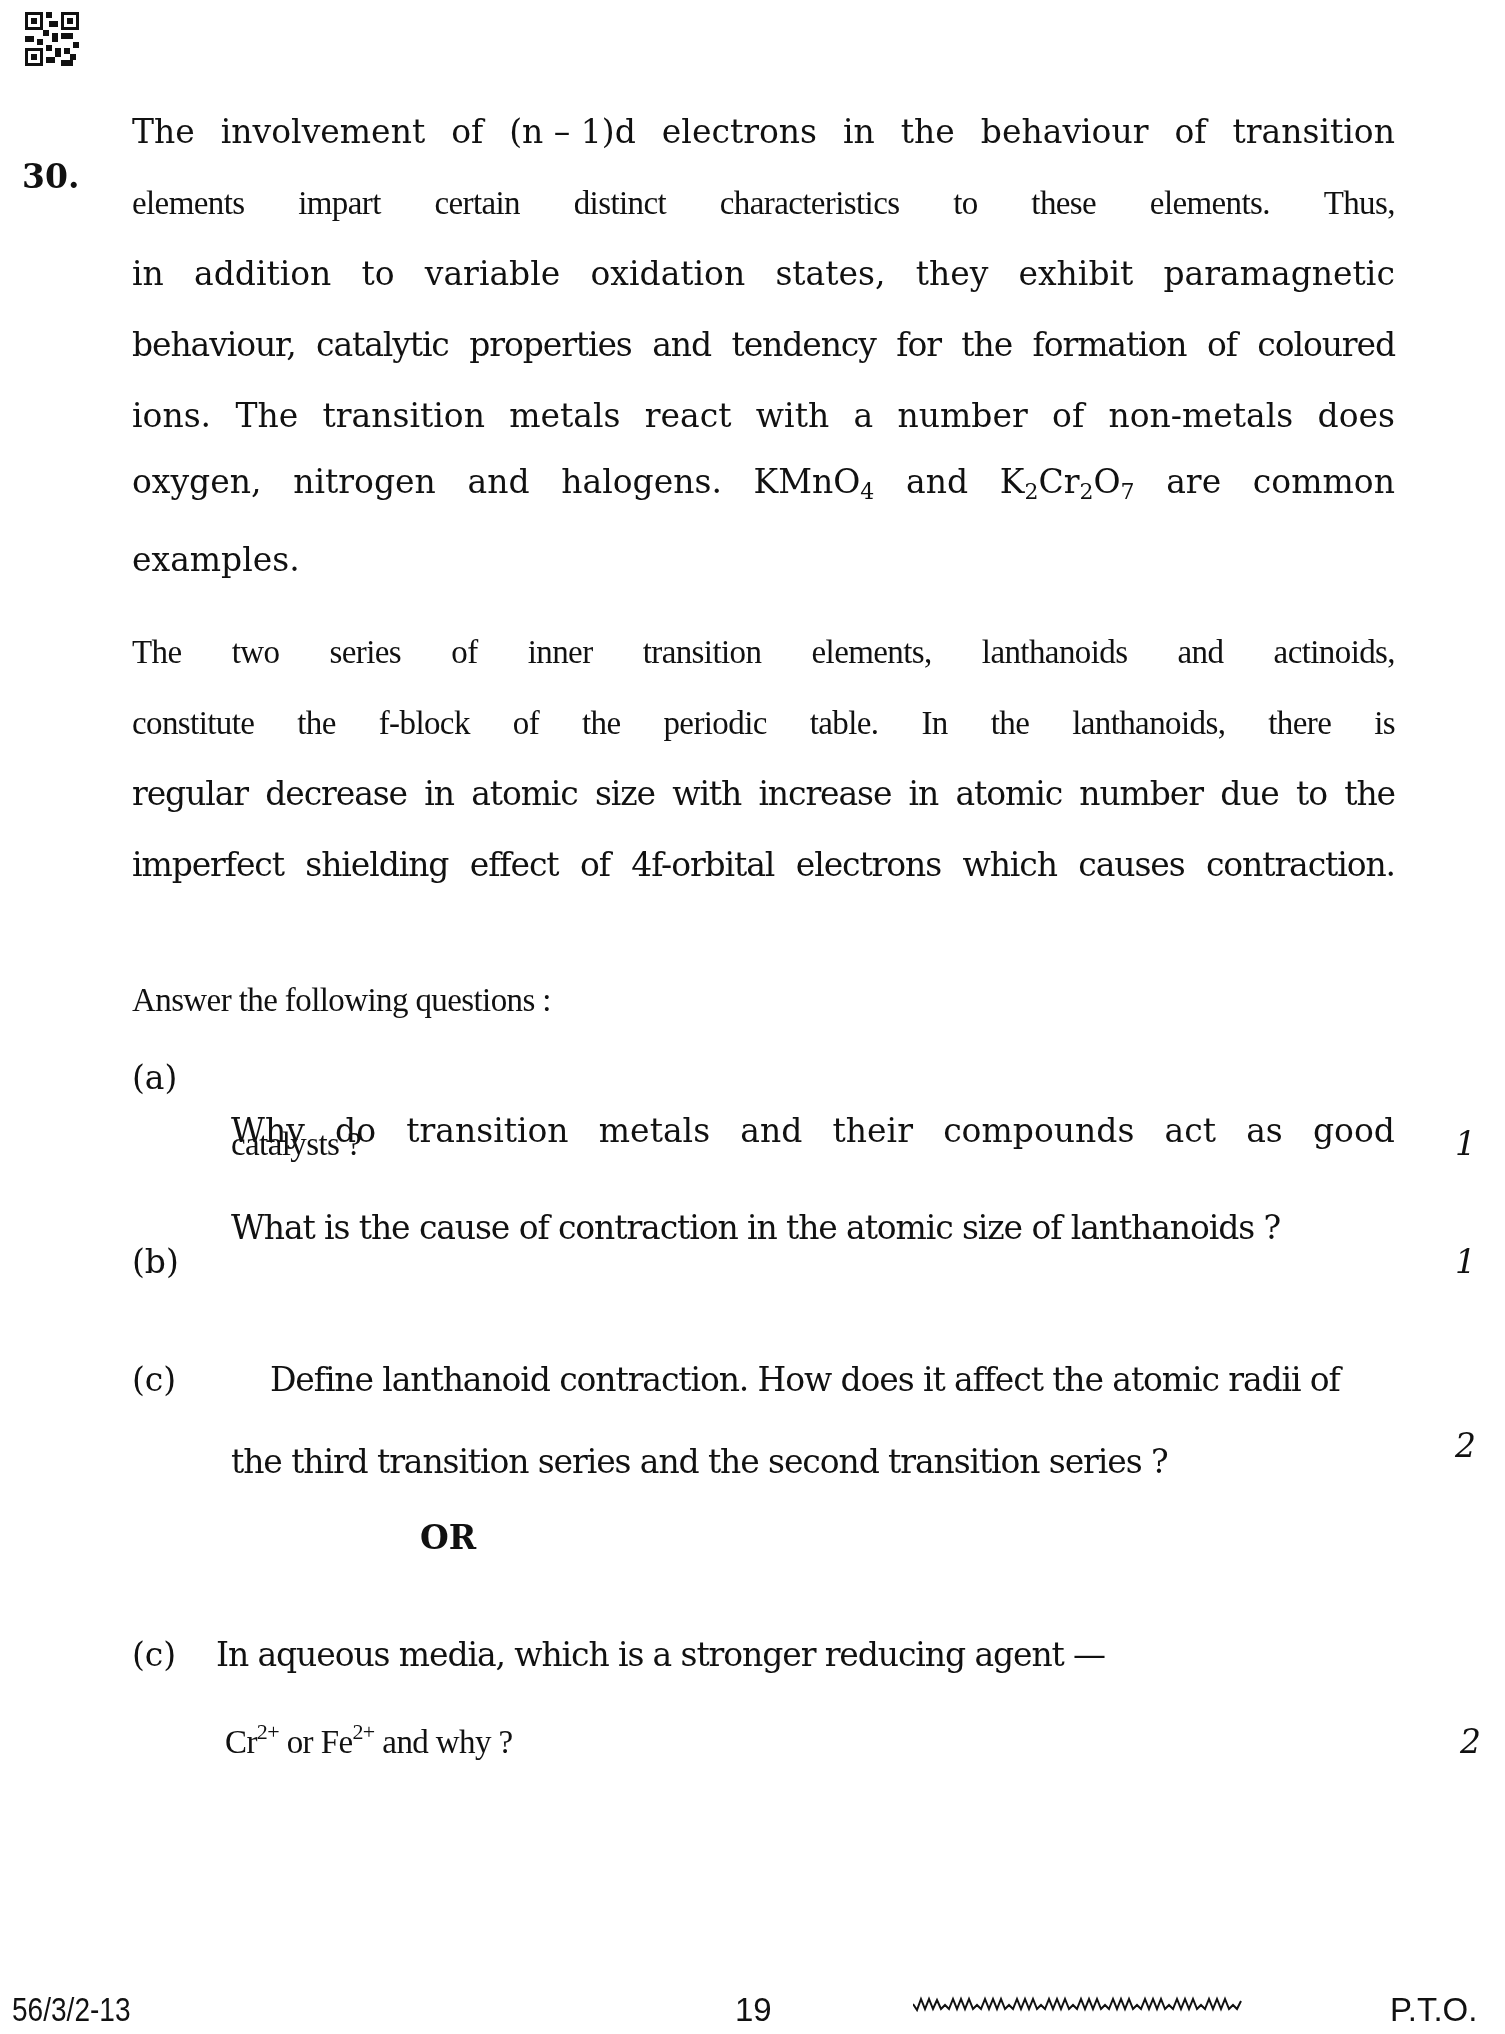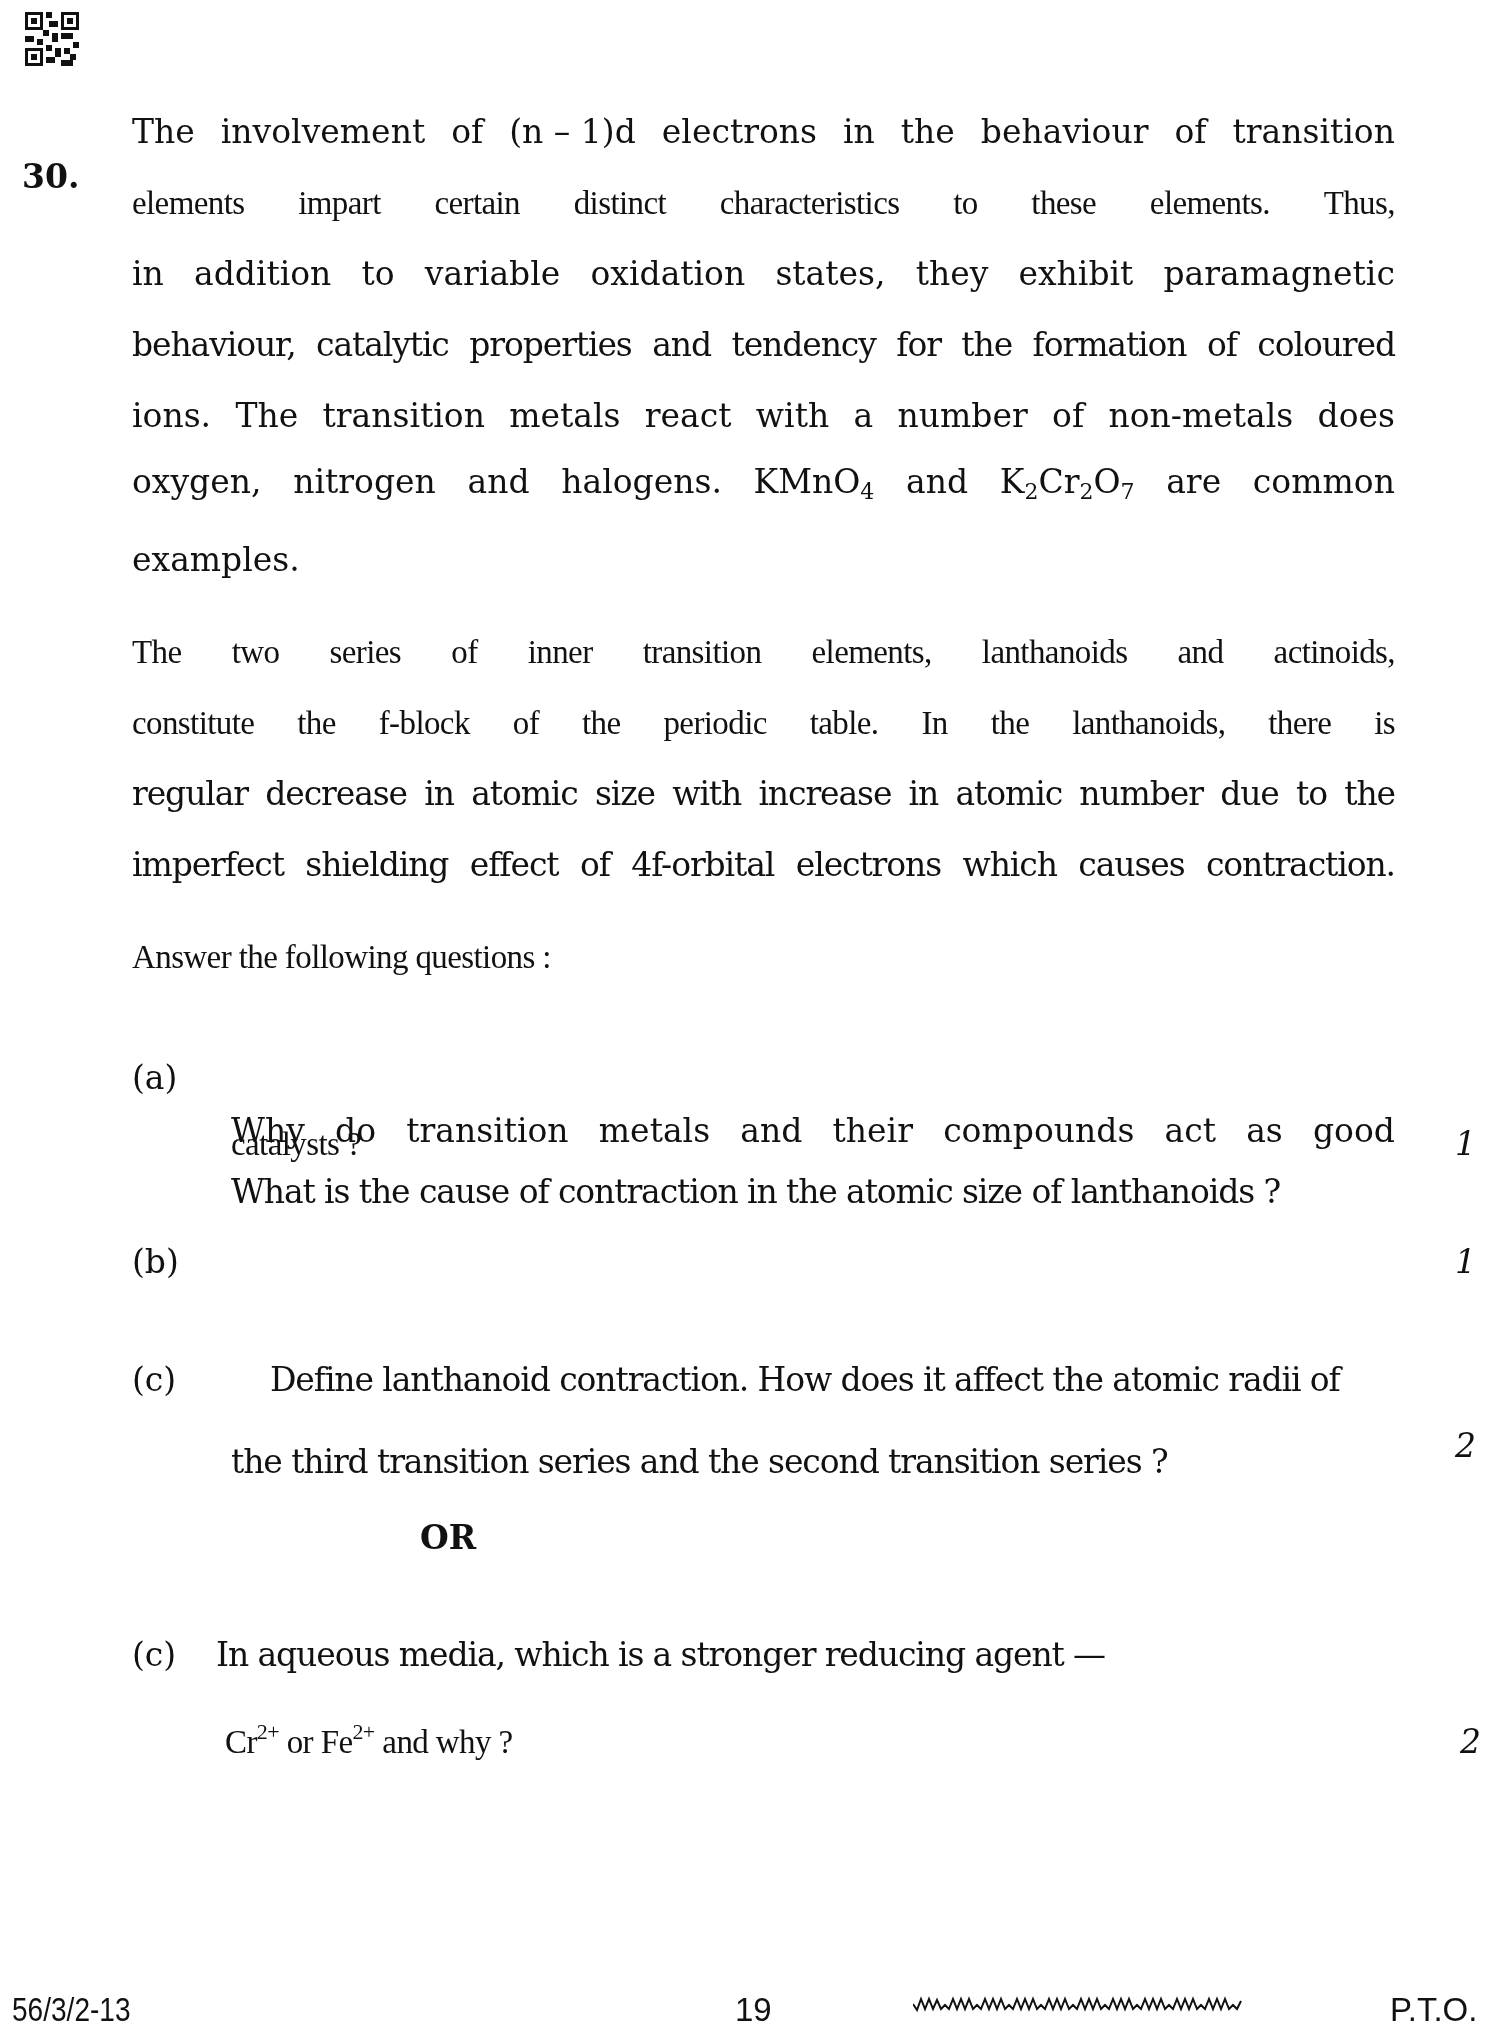--- a/index.html
+++ b/index.html
@@ -230,21 +230,21 @@
   <div class="line" style="top:540px;">examples.</div>
 </div>
 
 <div>
   <div class="para tight" style="top:632px;">The two series of inner transition elements, lanthanoids and actinoids,</div>
   <div class="para tight" style="top:703px;">constitute the f-block of the periodic table. In the lanthanoids, there is</div>
   <div class="para tighter" style="top:774px;">regular decrease in atomic size with increase in atomic number due to the</div>
   <div class="para tighter" style="top:845px;">imperfect shielding effect of 4f-orbital electrons which causes contraction.</div>
 </div>
 
-<div class="line tight" style="top:937px;">Answer the following questions :</div>
+<div class="line tight" style="top:980px;">Answer the following questions :</div>
 
 <div>
   <div class="sub-label" style="top:1058px;">(a)</div>
   <div class="sub-text justify" style="top:1111px; width:1164px;text-align:right;">
     <span class="w">Why</span>
     <span class="w">do</span>
     <span class="w">transition</span>
     <span class="w">metals</span>
     <span class="w">and</span>
     <span class="w">their</span>
@@ -252,21 +252,21 @@
     <span class="w">act</span>
     <span class="w">as</span>
     <span class="w">good</span>
   </div>
   <div class="sub-text tight" style="top:1124px;">catalysts ?</div>
   <div class="mark" style="top:1124px;">1</div>
 </div>
 
 <div>
   <div class="sub-label" style="top:1242px;">(b)</div>
-  <div class="sub-text tighter" style="top:1172px;">What is the cause of contraction in the atomic size of lanthanoids ?</div>
+  <div class="sub-text tighter" style="top:1208px;">What is the cause of contraction in the atomic size of lanthanoids ?</div>
   <div class="mark" style="top:1242px;">1</div>
 </div>
 
 <div>
   <div class="sub-label" style="top:1360px;">(c)</div>
   <div class="sub-text tighter" style="top:1360px;margin-left:39px;">Define lanthanoid contraction. How does it affect the atomic radii of</div>
   <div class="sub-text tighter" style="top:1426px;margin-top:16px;">the third transition series and the second transition series ?</div>
   <div class="mark" style="top:1426px;">2</div>
 </div>
 

